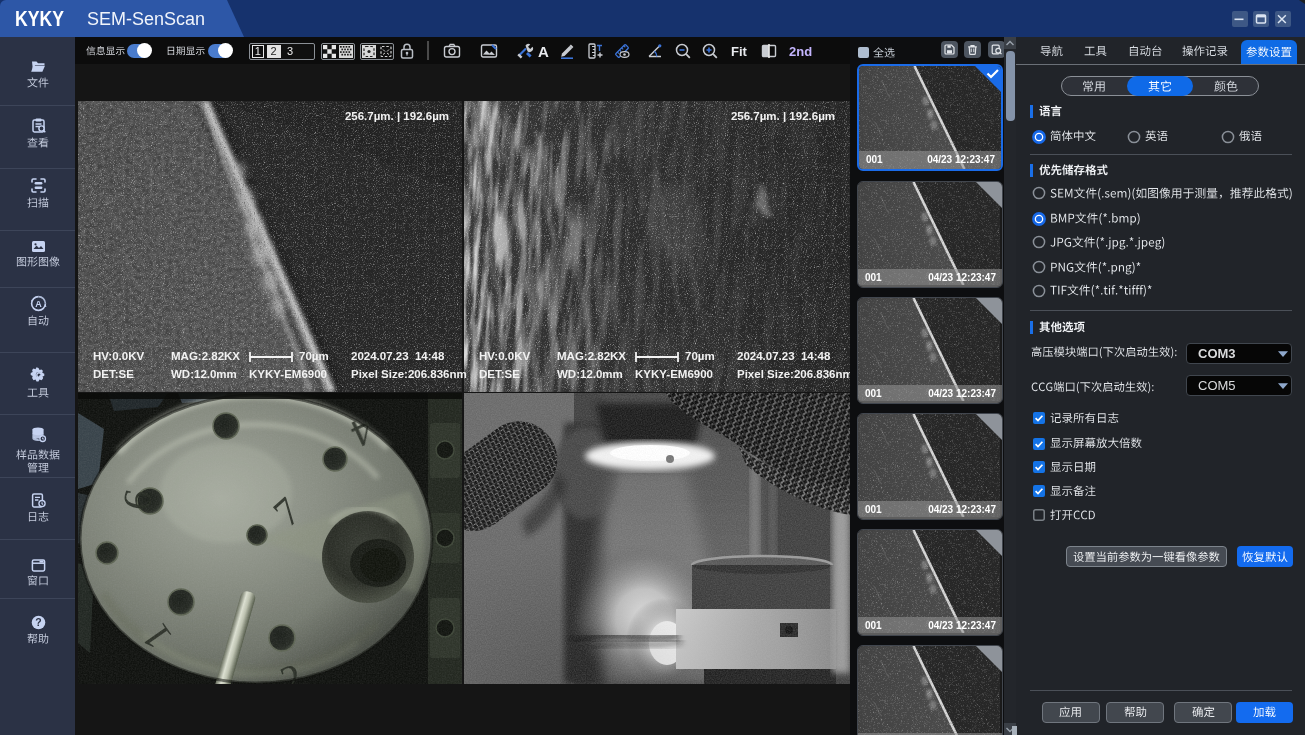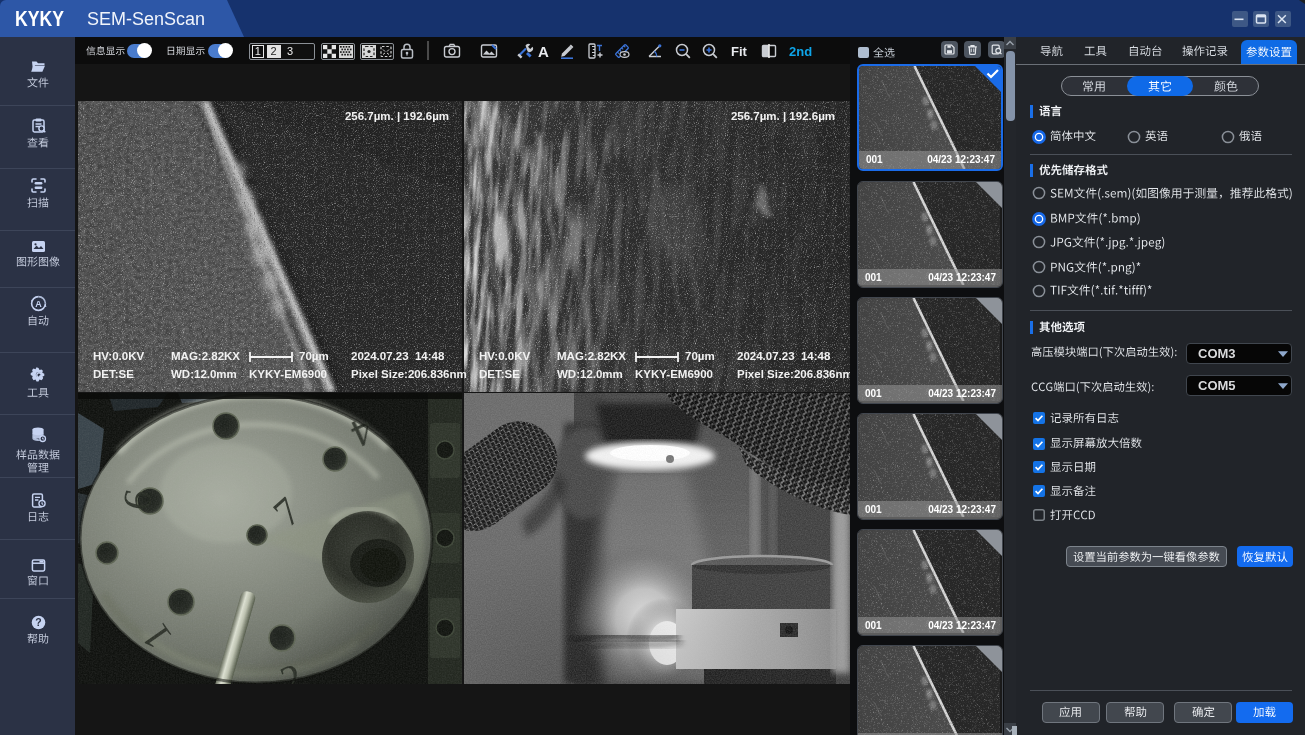--- a/index.html
+++ b/index.html
@@ -420,21 +420,21 @@
     <circle cx="8" cy="8" r="5.5" fill="none" stroke="#c9ccd2" stroke-width="1.5"></circle>
     <path d="M12.2 12.2l3.6 3.6" stroke="#c9ccd2" stroke-width="1.8"></path>
     <path d="M5.5 8h5M8 5.5v5" stroke="#3c74d9" stroke-width="1.6"></path>
   </svg>
 <span class="lat" style="left:731px;top:44px;font-size:13px;font-weight:700;color:#e8eaee">Fit</span>
 <svg class="abs" style="left:760.0px;top:42.0px" width="18" height="18" viewBox="0 0 18 18">
     <rect x="2.5" y="3.5" width="13" height="11" rx="1" fill="none" stroke="#c9ccd2" stroke-width="1.4"></rect>
     <rect x="2.5" y="3.5" width="6.5" height="11" fill="#c9ccd2"></rect>
     <path d="M9 2v14" stroke="#e8e8e8" stroke-width="1.6"></path>
   </svg>
-<span class="lat" style="left:789px;top:44px;font-size:13px;font-weight:700;color:#0ea5e9">2nd</span>
+<span class="lat" style="left:789px;top:44px;font-size:13px;font-weight:700;color:#c4b5fd">2nd</span>
 <div class="abs" style="left:75px;top:63.5px;width:775px;height:671.5px;background:#151515"></div>
 <svg class="abs" style="left:78px;top:101px" width="384" height="291" viewBox="0 0 384 291">
 <defs>
 <filter id="nzW" x="0" y="0" width="100%" height="100%">
         <feTurbulence type="fractalNoise" baseFrequency="0.9" numOctaves="2" seed="7" stitchTiles="stitch"></feTurbulence>
         <feColorMatrix type="matrix" values="0 0 0 0 0.82 0 0 0 0 0.82 0 0 0 0 0.82 1.05 1.05 1.05 0 -1.62"></feColorMatrix>
       </filter>
 <filter id="nzK" x="0" y="0" width="100%" height="100%">
         <feTurbulence type="fractalNoise" baseFrequency="0.8" numOctaves="2" seed="33" stitchTiles="stitch"></feTurbulence>
         <feColorMatrix type="matrix" values="0 0 0 0 0.05 0 0 0 0 0.05 0 0 0 0 0.05 1.05 1.05 1.05 0 -1.6"></feColorMatrix>
@@ -1216,21 +1216,21 @@
       <use href="#q74" x="10303"></use>
       <use href="#q112" x="10641"></use>
     </g>
   </svg>
 <div class="abs" style="left:1186px;top:343.0px;width:106px;height:21px;background:#060606;border:1px solid #40464e;border-radius:4px"></div>
 <span class="lat" style="left:1198px;top:346.0px;font-size:13px;font-weight:700;color:#d9dadc">COM3</span>
 <svg class="abs" style="left:1277px;top:350.0px" width="12" height="8">
     <path d="M1 1.2h10L6 7z" fill="#8fa8cc"></path>
   </svg>
 <div class="abs" style="left:1186px;top:375.0px;width:106px;height:21px;background:#060606;border:1px solid #40464e;border-radius:4px"></div>
-<span class="lat" style="left:1198px;top:378.0px;font-size:13px;font-weight:700;color:#d9dadc">COM5</span>
+<span class="lat" style="left:1198px;top:378.0px;font-size:13px;font-weight:400;color:#d9dadc">COM5</span>
 <svg class="abs" style="left:1277px;top:382.0px" width="12" height="8">
     <path d="M1 1.2h10L6 7z" fill="#8fa8cc"></path>
   </svg>
 <svg class="abs" style="left:1032.5px;top:412.2px" width="12" height="12">
     <rect width="12" height="12" rx="2" fill="#1473e6"></rect>
     <path d="M2.6 6.2l2.4 2.4 4.4-4.8" stroke="#fff" stroke-width="1.7" fill="none"></path>
   </svg>
 <svg style="position:absolute;left:1049.5px;top:410.1px;overflow:visible" width="69.0" height="16.1">
     <g transform="translate(0,12.19) scale(0.01150,-0.01150)" fill="#e3e6ea">
       <use href="#q37" x="0"></use>

